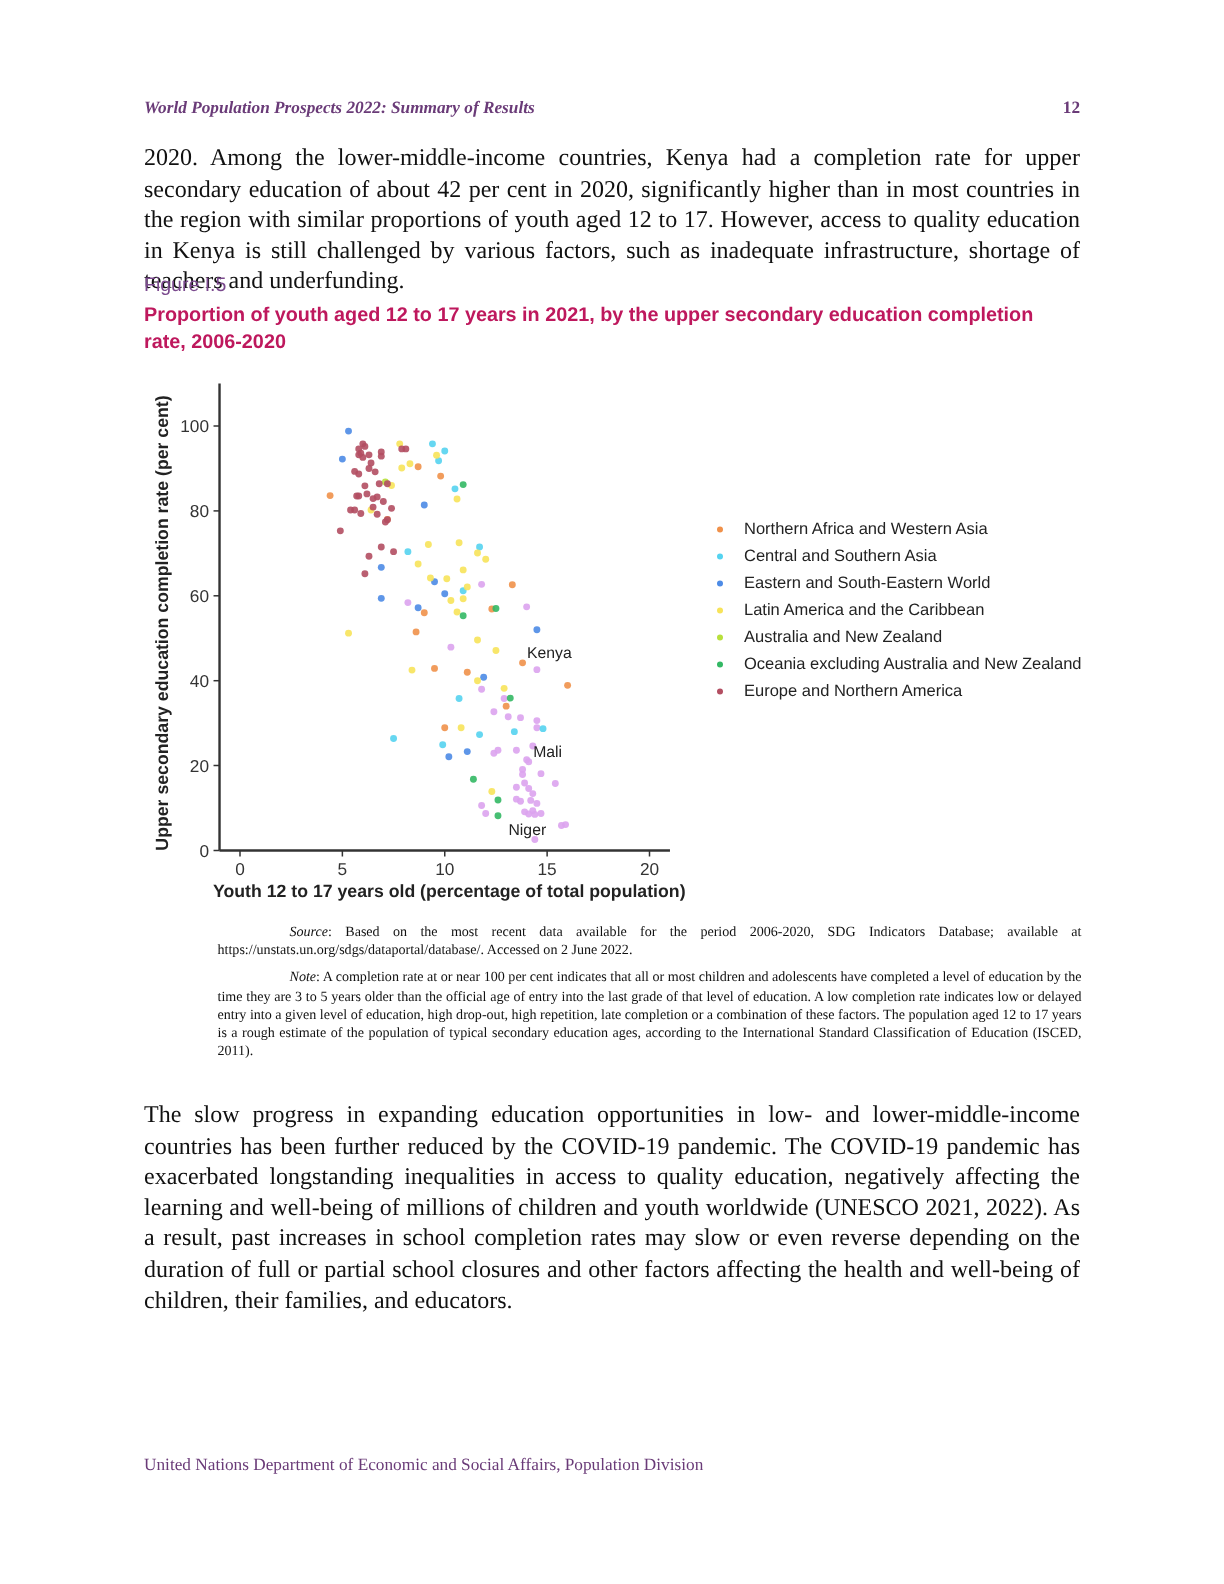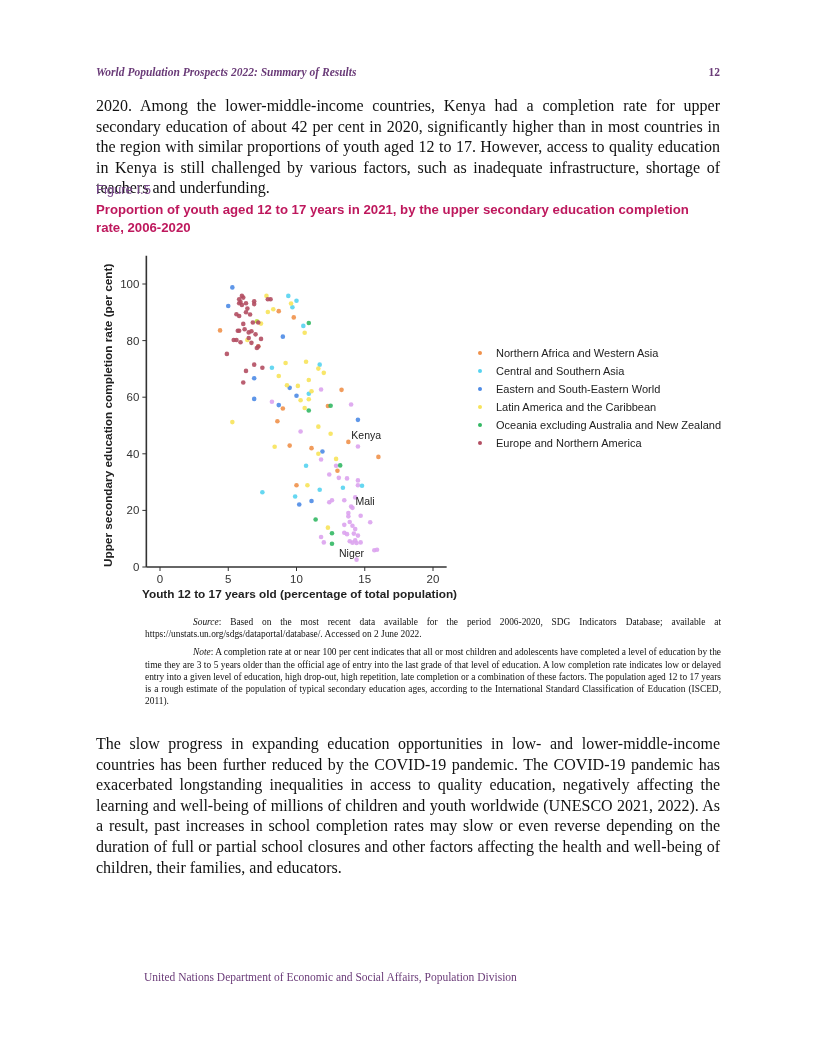--- a/index.html
+++ b/index.html
@@ -10,21 +10,21 @@
   .para { position:absolute; left:96px; width:624px; font-size:16px; line-height:20.6px; text-align:justify; }
   .para1 { top:96px; }
   .para2 { top:734px; }
   .fig-label { position:absolute; left:96px; top:182px; font-family:"Liberation Sans", sans-serif; font-size:13px; color:#7b4a8e; }
   .fig-title { position:absolute; left:96px; top:201px; width:620px; font-family:"Liberation Sans", sans-serif; font-weight:bold; font-size:13.2px; line-height:17.5px; color:#be185d; }
   .chart { position:absolute; left:96px; top:245px; width:660px; height:360px; }
   .chart svg { display:block; }
   .notes { position:absolute; left:145px; top:616px; width:576px; font-size:9.4px; line-height:12.2px; text-align:justify; }
   .notes p { margin:0 0 6px 0; }
   .notes em { font-style:italic;margin-left:48px; }
-  .footer { position:absolute; left:96px; top:971px; font-size:11.5px; color:#6a3b78; font-family:"Liberation Serif", serif;margin-left:48px; }
+  .footer { position:absolute; left:96px; top:971px; font-size:11.5px; color:#6a3b78; font-family:"Liberation Serif", serif; }
   .legend { position:absolute; left:378px; top:99px; font-family:"Liberation Sans", sans-serif; font-size:11px; color:#222; }
   .legend-item { height:18px; display:flex; align-items:center; }
   .legend-dot { width:4px; height:4px; border-radius:50%; margin-left:4px; margin-right:14px; }
 </style>
 </head>
 <body>
 
 <div class="running-header">
   <span class="title">World Population Prospects 2022: Summary of Results</span>
   <span class="page-num">12</span>
@@ -230,20 +230,24 @@
       </div>
       <div class="legend-item">
         <span class="legend-dot" style="background: rgb(77, 139, 230);"></span>
         <span>Eastern and South-Eastern World</span>
       </div>
       <div class="legend-item">
         <span class="legend-dot" style="background: rgb(247, 227, 90);"></span>
         <span>Latin America and the Caribbean</span>
       </div>
       <div class="legend-item">
+        <span class="legend-dot" style="background: rgb(184, 224, 60);"></span>
+        <span>Australia and New Zealand</span>
+      </div>
+      <div class="legend-item">
         <span class="legend-dot" style="background: rgb(51, 184, 100);"></span>
         <span>Oceania excluding Australia and New Zealand</span>
       </div>
       <div class="legend-item">
         <span class="legend-dot" style="background: rgb(179, 78, 98);"></span>
         <span>Europe and Northern America</span>
       </div>
     </div>
 </div>
 

